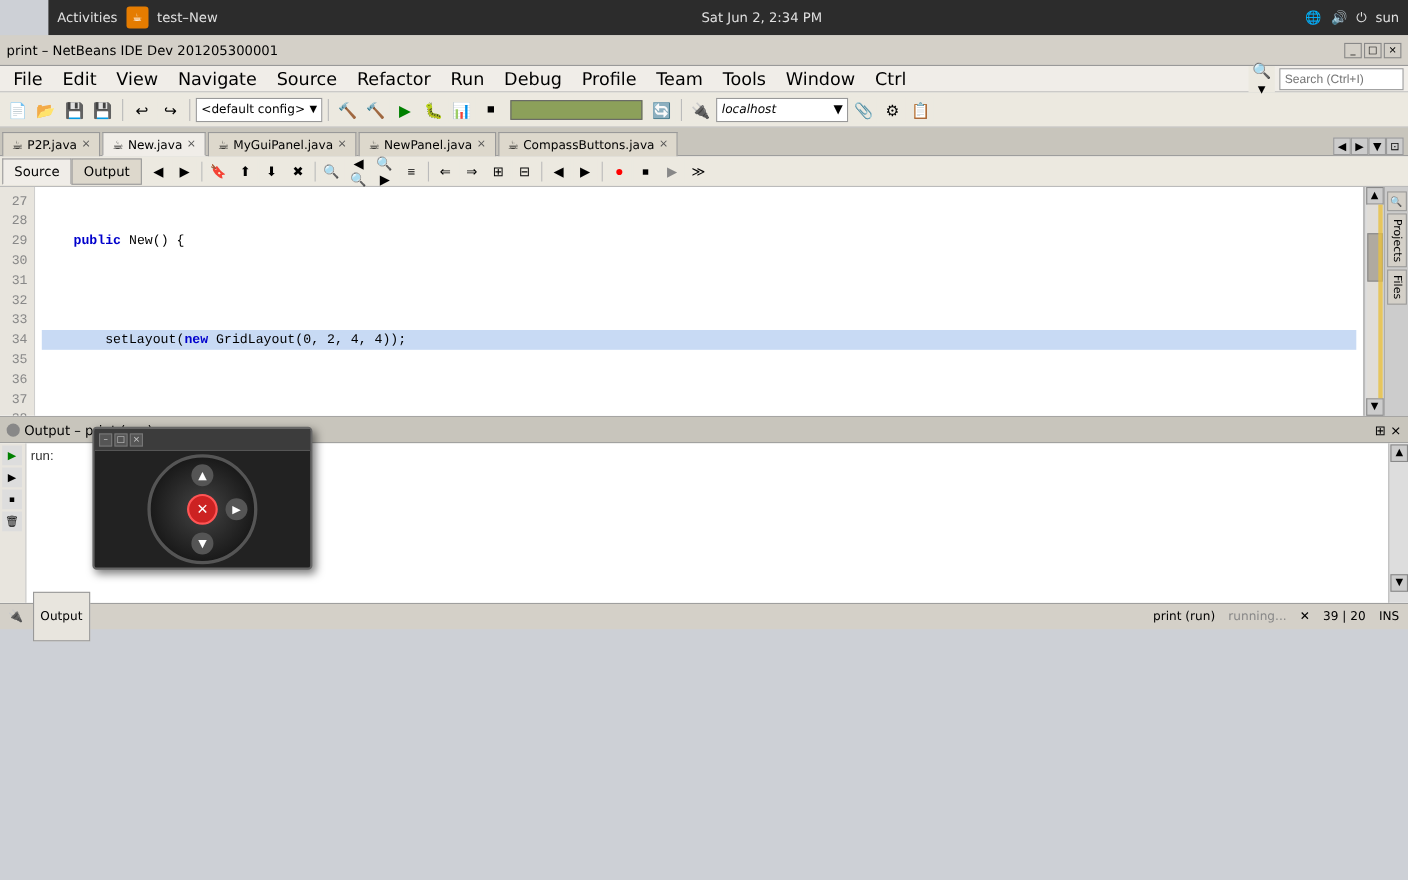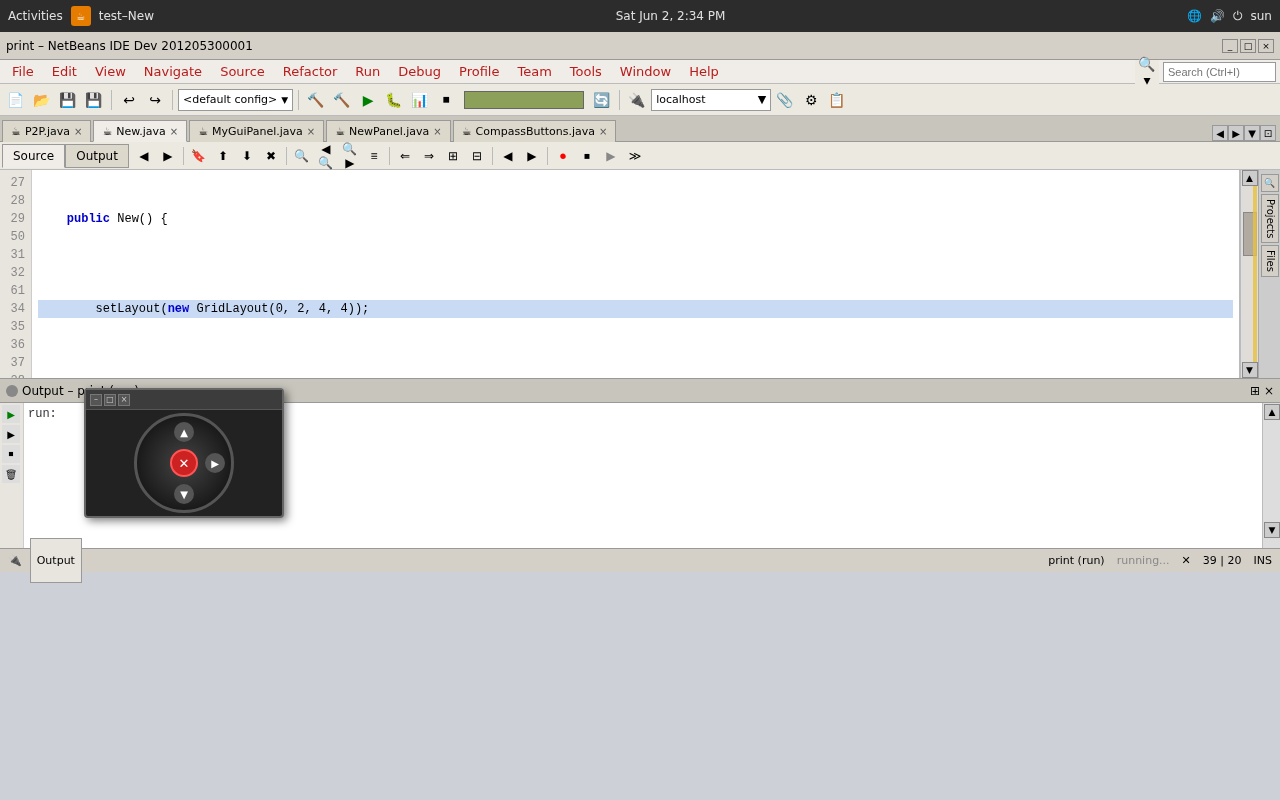--- a/index.html
+++ b/index.html
@@ -7,20 +7,21 @@
 
     
     .system-bar {
       background: #2c2c2c;
       color: #e0e0e0;
       height: 28px;
       display: flex;
       align-items: center;
       padding: 16px 8px;
       justify-content: space-between;
+      margin-left: 44px;
     }
     .system-bar-left { display: flex; align-items: center; gap: 8px; }
     .system-bar-center { display: flex; align-items: center; gap: 6px; }
     .system-bar-right { display: flex; align-items: center; gap: 8px; }
     .app-icon { width: 20px; height: 20px; background: #e57c00; border-radius: 3px; display: flex; align-items: center; justify-content: center; font-size: 10px; font-weight: bold; color: white; }
 
     
     .title-bar {
       background: #d4d0c8;
       height: 28px;
@@ -39,22 +40,22 @@
       height: 24px;
       display: flex;
       align-items: center;
       border-bottom: 1px solid #bbb;
       padding: 0 4px;
       gap: 2px;
     }
     .menu-item {
       padding: 2px 8px;
       cursor: pointer;
-      font-size: 13px;
-      color: #b91c1c;
+      font-size: 16px;
+      color: #000000;
       height: 22px;
       display: flex;
       align-items: center;
     }
 
     
     .toolbar {
       background: #ece9e0;
       height: 32px;
       display: flex;
@@ -93,20 +94,21 @@
     .host-dropdown {
       background: white;
       border: 1px solid #999;
       height: 22px;
       padding: 0 4px;
       font-size: 11px;
       display: flex;
       align-items: center;
       gap: 4px;
       width: 120px;
+      font-style: italic;
     }
 
     
     .tabs-bar {
       background: #c8c5bc;
       height: 26px;
       display: flex;
       align-items: flex-end;
       border-bottom: 1px solid #999;
       padding-left: 2px;
@@ -241,21 +243,21 @@
       width: 18px; height: 18px;
       background: #ddd;
       border: 1px solid transparent;
       cursor: pointer;
       font-size: 10px;
       display: flex; align-items: center; justify-content: center;
     }
     .output-text {
       flex: 1;
       padding: 4px;
-      font-family: Liberation Mono, monospace;
+      font-family: Liberation Sans, sans-serif;
       font-size: 12px;
       color: #333;
     }
 
     
     .status-bar {
       height: 24px;
       background: #d4d0c8;
       border-top: 1px solid #999;
       display: flex;
@@ -340,21 +342,21 @@
   <span class="menu-item">View</span>
   <span class="menu-item">Navigate</span>
   <span class="menu-item">Source</span>
   <span class="menu-item">Refactor</span>
   <span class="menu-item">Run</span>
   <span class="menu-item">Debug</span>
   <span class="menu-item">Profile</span>
   <span class="menu-item">Team</span>
   <span class="menu-item">Tools</span>
   <span class="menu-item">Window</span>
-  <span class="menu-item">Help</span>
+  <span class="menu-item">Ctrl</span>
   <div style="margin-left:auto; display:flex; align-items:center; gap:4px;">
     <button class="tb-btn">🔍▾</button>
     <input type="text" placeholder="Search (Ctrl+I)" style="width: 113px; height: 20px; font-size: 11px; border: 1px solid rgb(153, 153, 153); padding: 0px 4px;">
   </div>
 </div>
 
 <div class="toolbar">
   <button class="tb-btn" title="New">📄</button>
   <button class="tb-btn" title="Open">📂</button>
   <button class="tb-btn" title="Save">💾</button>
@@ -456,24 +458,24 @@
     <button class="src-tb-btn">≫</button>
   </div>
 </div>
 
 <div style="display:flex; flex:1; height:208px; position:relative;">
   <div class="code-editor">
     <div class="line-numbers">
       <div>27</div>
       <div>28</div>
       <div>29</div>
-      <div>50</div>
+      <div>30</div>
       <div>31</div>
       <div>32</div>
-      <div>61</div>
+      <div>33</div>
       <div>34</div>
       <div>35</div>
       <div>36</div>
       <div>37</div>
       <div>38</div>
       <div>39</div>
       <div>40</div>
 
     </div>
     <div class="code-content">

